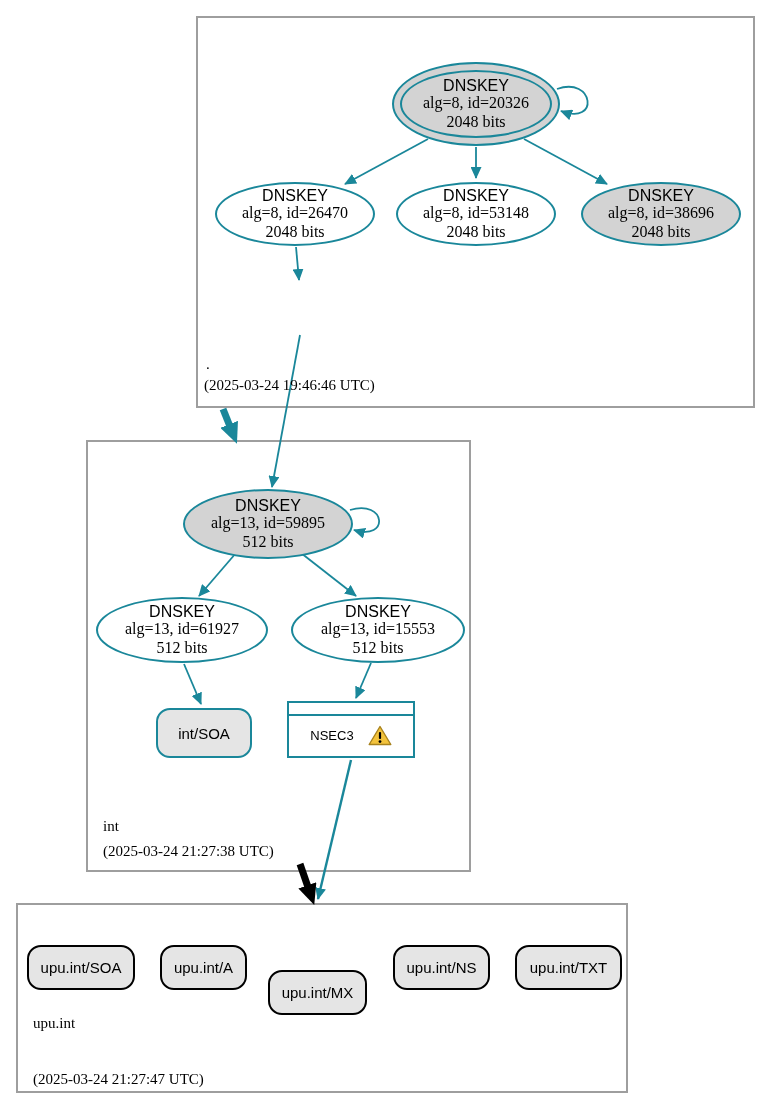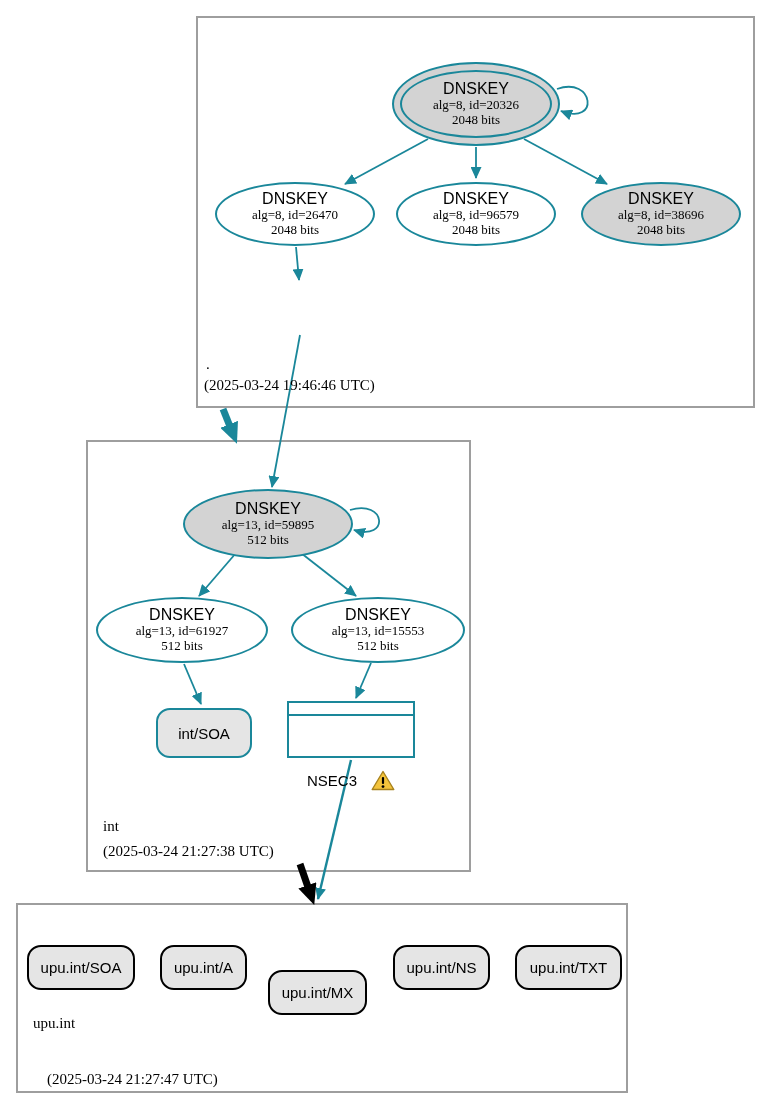--- a/index.html
+++ b/index.html
@@ -9,29 +9,29 @@
   .edges{position:absolute;left:0;top:0;width:769px;height:1117px;z-index:2;pointer-events:none;}
   .ellipse{position:absolute;border-radius:50%;border:2.5px solid #1a879a;background:#fff;
            display:flex;flex-direction:column;align-items:center;justify-content:center;
            text-align:center;box-sizing:border-box;z-index:3;}
   .ellipse.filled{background:#d3d3d3;}
   .ellipse-outer{position:absolute;border-radius:50%;border:2.5px solid #1a879a;background:#d3d3d3;
            display:flex;align-items:center;justify-content:center;box-sizing:border-box;z-index:3;}
   .ellipse-inner{border-radius:50%;border:2.5px solid #1a879a;background:#d3d3d3;width:152px;height:68px;
            display:flex;flex-direction:column;align-items:center;justify-content:center;text-align:center;box-sizing:border-box;}
   .node-title{font-family:"Liberation Sans",sans-serif;font-size:16px;line-height:1.1;}
-  .node-sub{font-family:"Liberation Serif",serif;font-size:13px;line-height:1.15;}
+  .node-sub{font-family:"Liberation Serif",serif;font-size:16px;line-height:1.15;}
   .rrset{position:absolute;border:2px solid #000;border-radius:14px;background:#e5e5e5;
          display:flex;align-items:center;justify-content:center;box-sizing:border-box;
          font-family:"Liberation Sans",sans-serif;font-size:15px;z-index:3;}
   .rrset.teal{border-color:#1a879a;border-width:2.5px;}
   .nsec3{position:absolute;border:2.5px solid #1a879a;background:#fff;box-sizing:border-box;z-index:3;}
   .nsec3-tab{height:11px;border-bottom:2.5px solid #1a879a;}
   .nsec3-body{display:flex;align-items:center;justify-content:center;gap:14px;height:38px;
-              font-family:"Liberation Sans",sans-serif;font-size:15px;margin-top:45px;}
+              font-family:"Liberation Sans",sans-serif;font-size:13px;}
   .zone-label{position:absolute;font-family:"Liberation Serif",serif;font-size:15px;z-index:3;white-space:nowrap;}
 </style>
 </head>
 <body>
 
 <div class="canvas">
 
   <div class="zone-box" style="left:196px;top:16px;width:559px;height:392px;"></div>
   <div class="zone-box" style="left:86px;top:440px;width:385px;height:432px;"></div>
   <div class="zone-box" style="left:16px;top:903px;width:612px;height:190px;"></div>
@@ -75,21 +75,21 @@
   </div>
 
   <div class="ellipse" style="left:215px;top:182px;width:160px;height:64px;">
     <div class="node-title">DNSKEY</div>
     <div class="node-sub">alg=8, id=26470</div>
     <div class="node-sub">2048 bits</div>
   </div>
 
   <div class="ellipse" style="left:396px;top:182px;width:160px;height:64px;">
     <div class="node-title">DNSKEY</div>
-    <div class="node-sub">alg=8, id=96579</div>
+    <div class="node-sub">alg=8, id=53148</div>
     <div class="node-sub">2048 bits</div>
   </div>
 
   <div class="ellipse filled" style="left:581px;top:182px;width:160px;height:64px;">
     <div class="node-title">DNSKEY</div>
     <div class="node-sub">alg=8, id=38696</div>
     <div class="node-sub">2048 bits</div>
   </div>
 
 
@@ -143,15 +143,15 @@
     <span>upu.int/MX</span>
   </div>
   <div class="rrset" style="left:393px;top:945px;width:97px;height:45px;">
     <span>upu.int/NS</span>
   </div>
   <div class="rrset" style="left:515px;top:945px;width:107px;height:45px;">
     <span>upu.int/TXT</span>
   </div>
 
   <div class="zone-label" style="left:33px;top:1015px;">upu.int</div>
-  <div class="zone-label" style="left:33px;top:1071px;margin-left:14px;">(2025-03-24 21:27:47 UTC)</div>
+  <div class="zone-label" style="left:33px;top:1071px;">(2025-03-24 21:27:47 UTC)</div>
 
 </div>
 
 </body></html>

